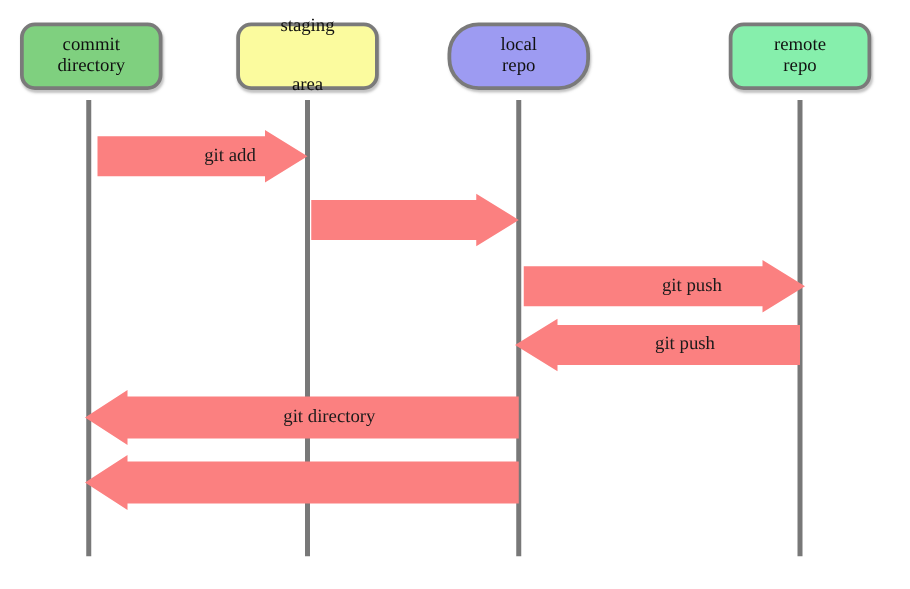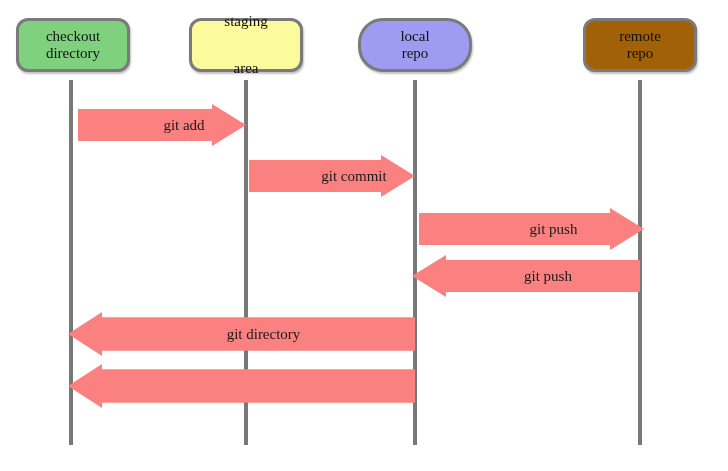--- a/index.html
+++ b/index.html
@@ -57,21 +57,20 @@
     <div class="arrow" style="left: 78px; top: 104px; width: 168px; height: 42px;">
       <svg width="168" height="42" viewBox="0 0 168 42">
         <polygon points="0,5.039999999999999 134,5.039999999999999 134,0 168,21 134,42 134,36.96 0,36.96" fill="#fb8080"></polygon>
       </svg>
       <span class="alabel">git add</span>
     </div>
     <div class="arrow" style="left: 249px; top: 155px; width: 166px; height: 42px;">
       <svg width="166" height="42" viewBox="0 0 166 42">
         <polygon points="0,5.039999999999999 132,5.039999999999999 132,0 166,21 132,42 132,36.96 0,36.96" fill="#fb8080"></polygon>
       </svg>
-      <span class="alabel">git commit</span>
     </div>
     <div class="arrow" style="left: 419px; top: 208px; width: 225px; height: 42px;">
       <svg width="225" height="42" viewBox="0 0 225 42">
         <polygon points="0,5.039999999999999 191,5.039999999999999 191,0 225,21 191,42 191,36.96 0,36.96" fill="#fb8080"></polygon>
       </svg>
       <span class="alabel">git push</span>
     </div>
     <div class="arrow" style="left: 412px; top: 255px; width: 228px; height: 42px;">
       <svg width="228" height="42" viewBox="0 0 228 42">
         <polygon points="228,5.039999999999999 34,5.039999999999999 34,0 0,21 34,42 34,36.96 228,36.96" fill="#fb8080"></polygon>
@@ -83,28 +82,28 @@
         <polygon points="347,5.280000000000001 34,5.280000000000001 34,0 0,22 34,44 34,38.72 347,38.72" fill="#fb8080"></polygon>
       </svg>
       <span class="alabel">git directory</span>
     </div>
     <div class="arrow" style="left: 68px; top: 364px; width: 347px; height: 44px;">
       <svg width="347" height="44" viewBox="0 0 347 44">
         <polygon points="347,5.280000000000001 34,5.280000000000001 34,0 0,22 34,44 34,38.72 347,38.72" fill="#fb8080"></polygon>
       </svg>
     </div>
     <div class="node" style="left: 16px; top: 18px; width: 114px; height: 54px; background: rgb(127, 208, 127); border-color: rgb(122, 122, 122);">
-      <span class="ln">checkout</span>
+      <span class="ln">commit</span>
       <span class="ln">directory</span>
     </div>
     <div class="node" style="left: 189px; top: 18px; width: 114px; height: 54px; background: rgb(251, 251, 158); border-color: rgb(122, 122, 122); gap: 30px;">
       <span class="ln">staging</span>
       <span class="ln">area</span>
     </div>
     <div class="node" style="left: 358px; top: 18px; width: 114px; height: 54px; background: rgb(157, 155, 242); border-color: rgb(122, 122, 122); border-radius: 25px;">
       <span class="ln">local</span>
       <span class="ln">repo</span>
     </div>
-    <div class="node" style="left: 583px; top: 18px; width: 114px; height: 54px; background: #a16207; border-color: rgb(122, 122, 122);">
+    <div class="node" style="left: 583px; top: 18px; width: 114px; height: 54px; background: #86efac; border-color: rgb(122, 122, 122);">
       <span class="ln">remote</span>
       <span class="ln">repo</span>
     </div>
   </div>
 
 </body></html>

